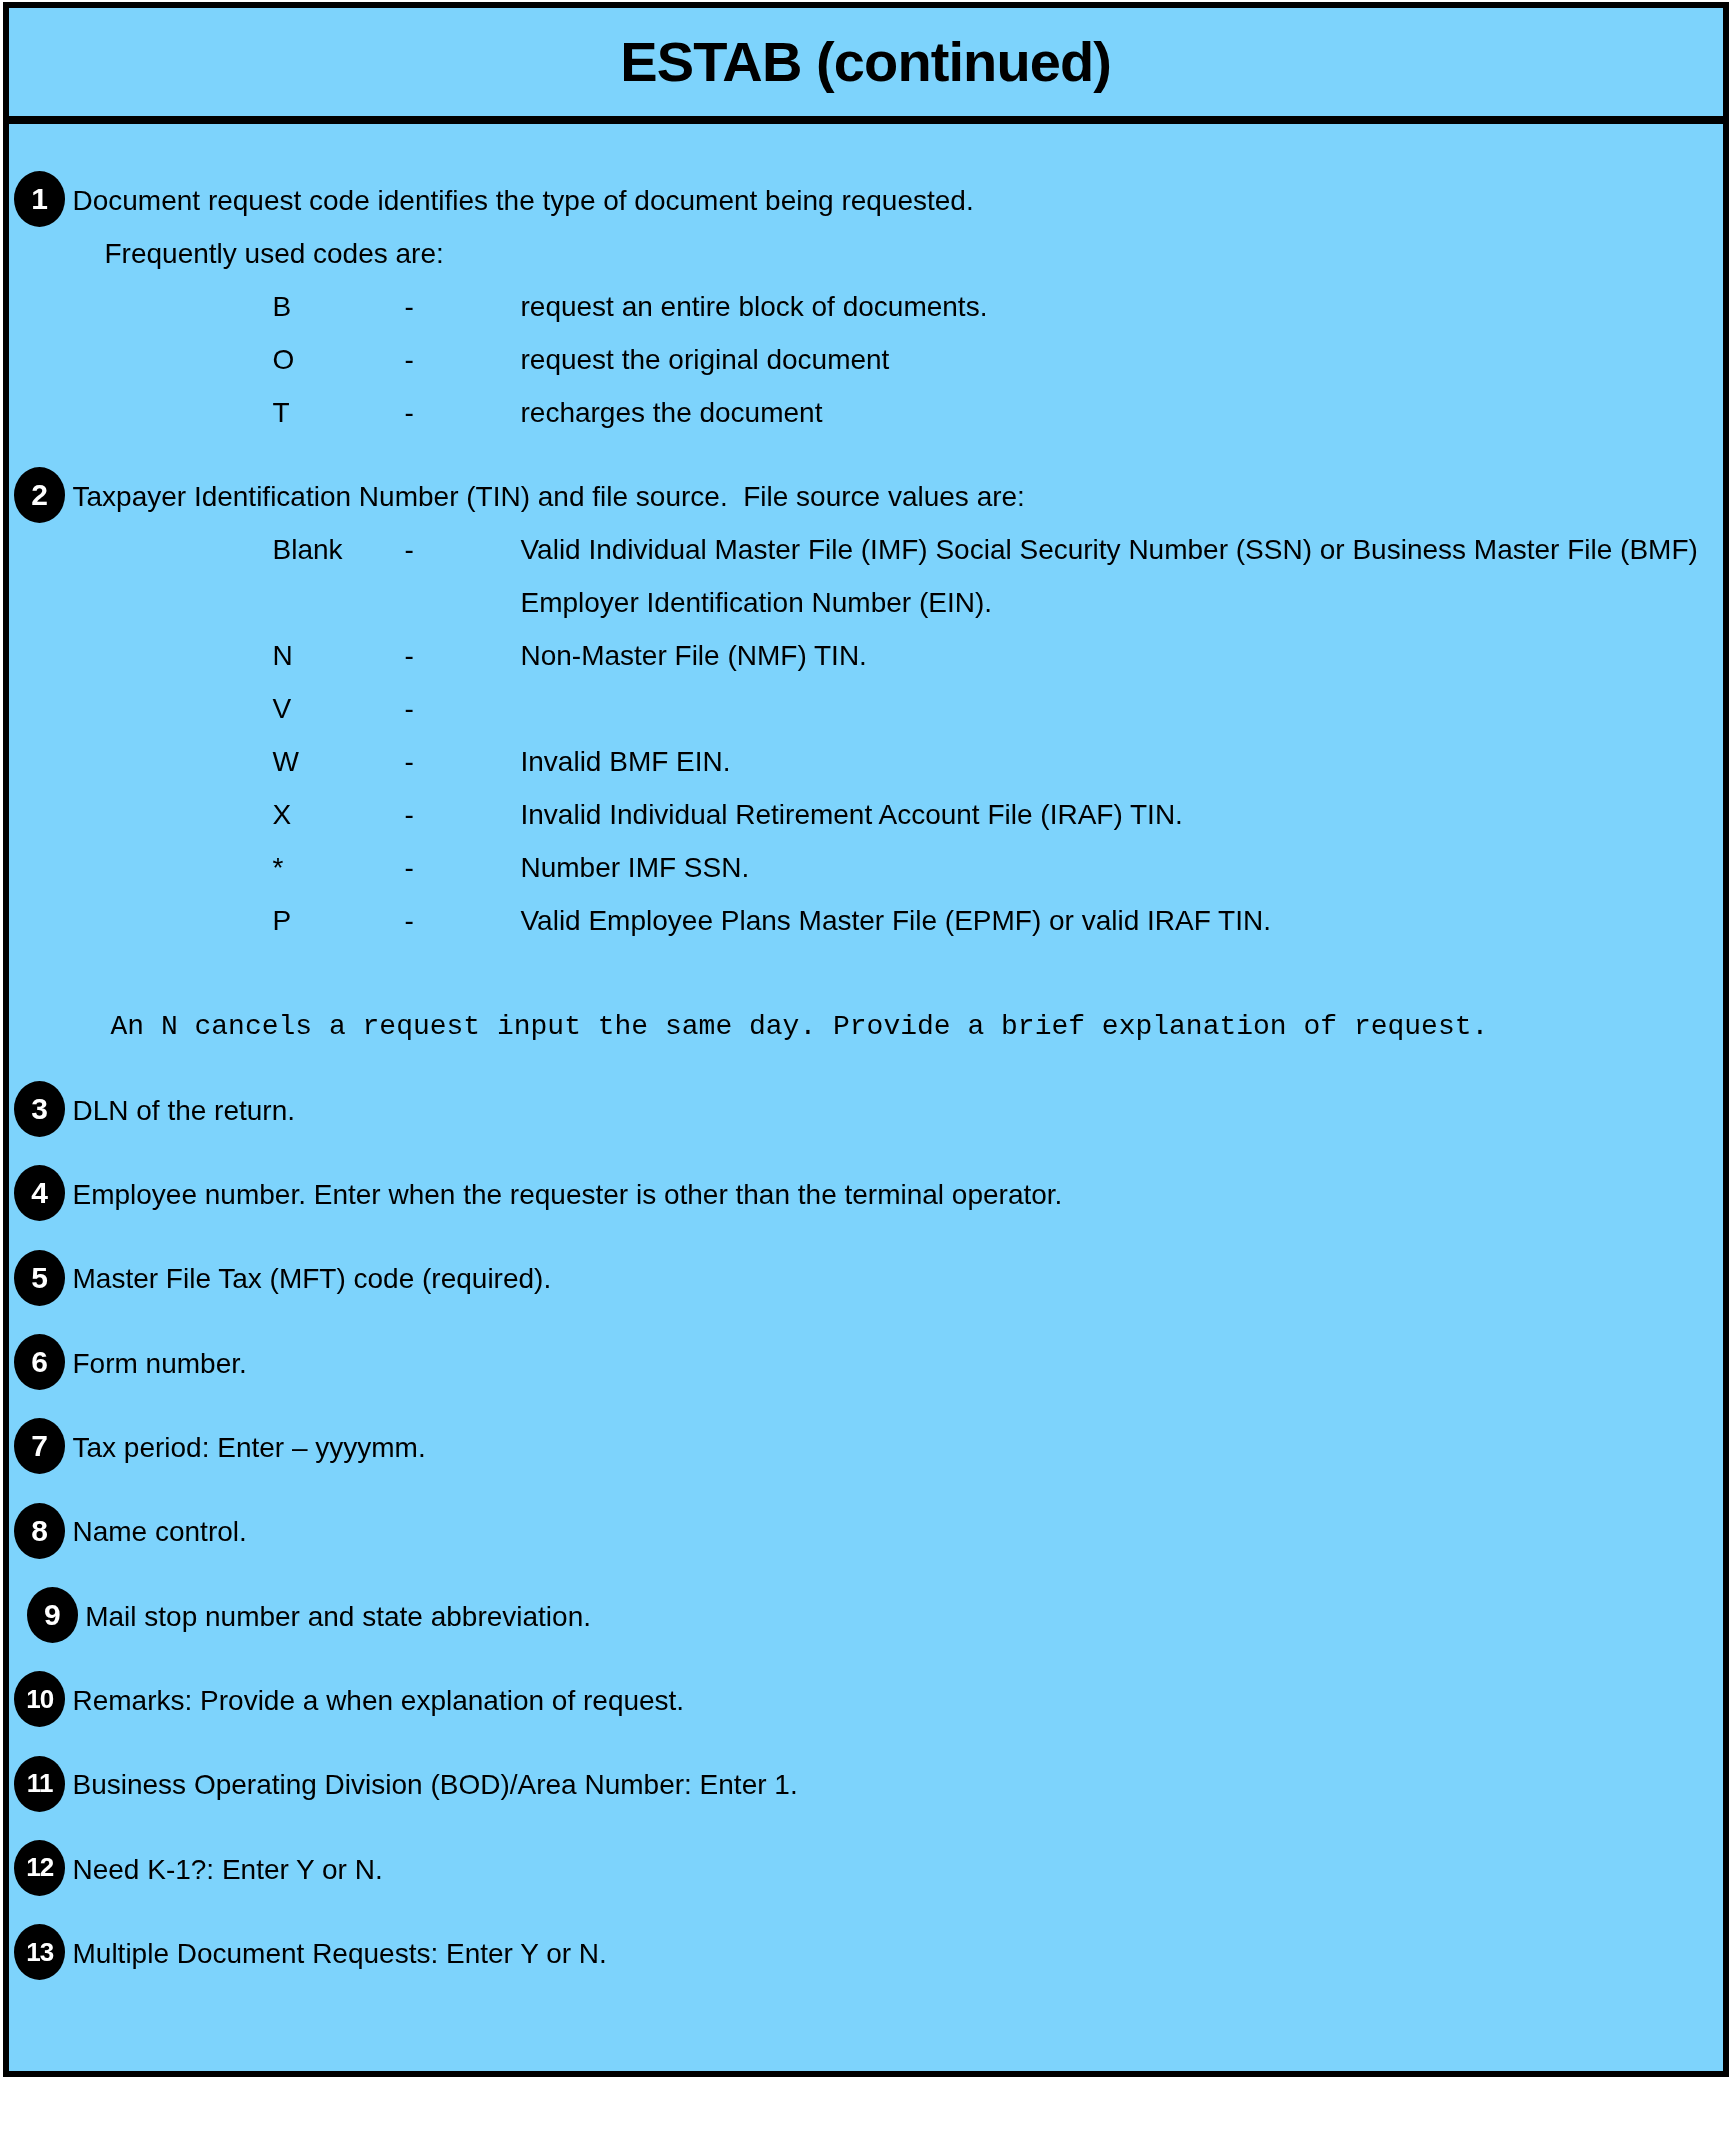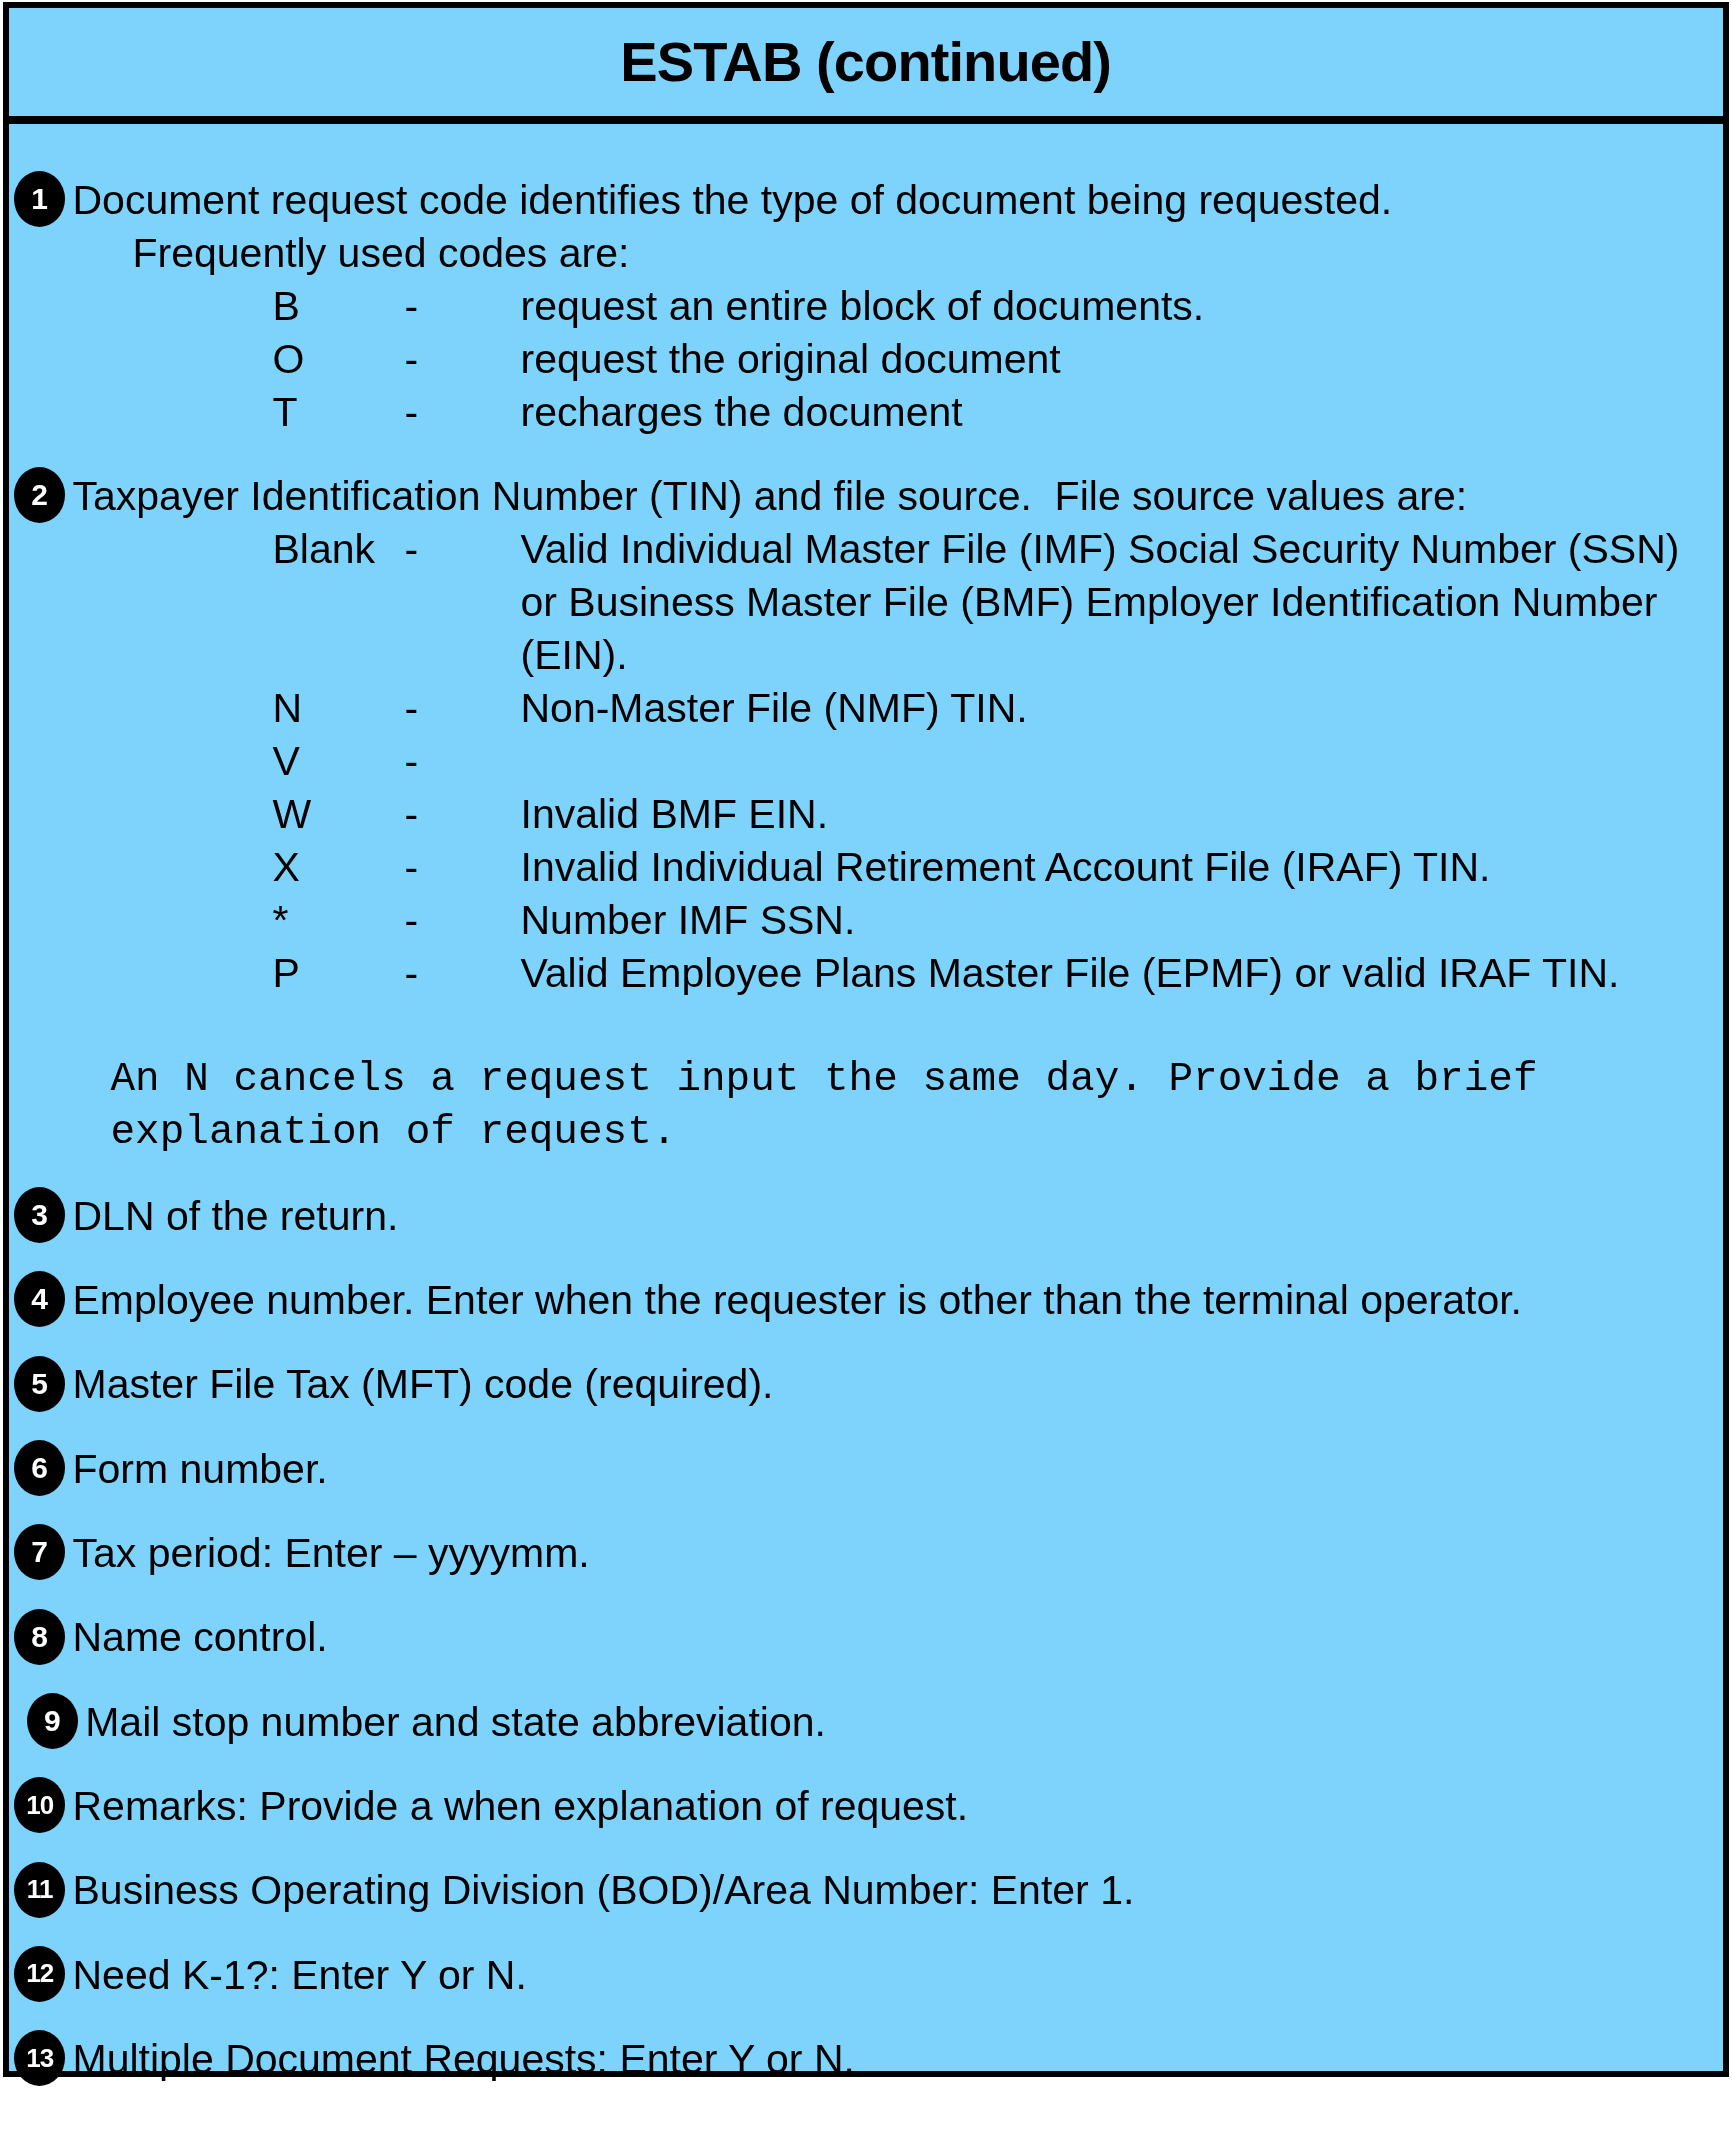--- a/index.html
+++ b/index.html
@@ -49,24 +49,24 @@
     border-radius: 50%;
     display: flex;
     align-items: center;
     justify-content: center;
     font-weight: bold;
     font-size: 30px;
   }
   .badge.two-digit { font-size: 26px; letter-spacing: -0.9px; }
   .item-body { flex: 1 1 auto; min-width: 0; }
   .item-text, .subheading, .code-row, .note {
-    font-size: 41px;
+    font-size: 28px;
     line-height: 53px;
   }
-  .subheading { margin-left: 60px; }
+  .subheading { margin-left: 32px; }
   .code-row {
     display: flex;
     margin-left: 200px;
   }
   .code-key  { flex: 0 0 132px; }
   .code-dash { flex: 0 0 68px; }
   .code-desc { flex: 1 1 auto; max-width: 1243px; margin-left: 48px; }
   .note {
     margin-left: 38px;
     margin-top: 53px;   

